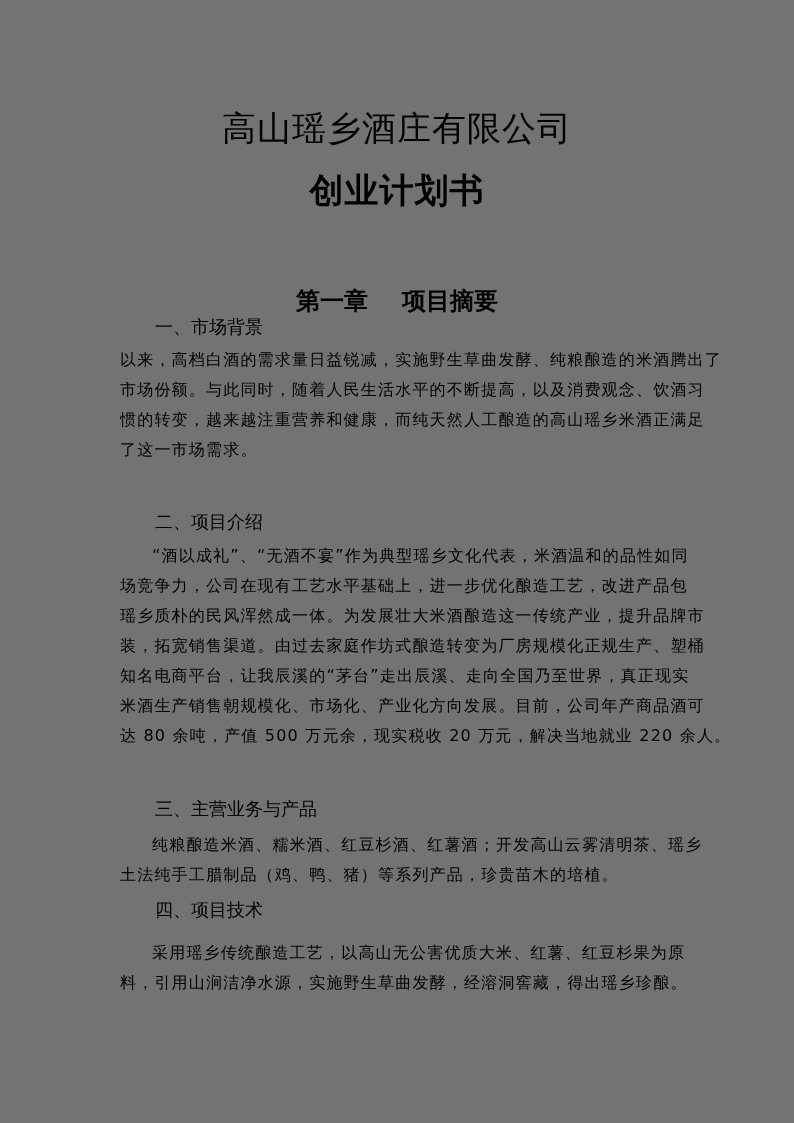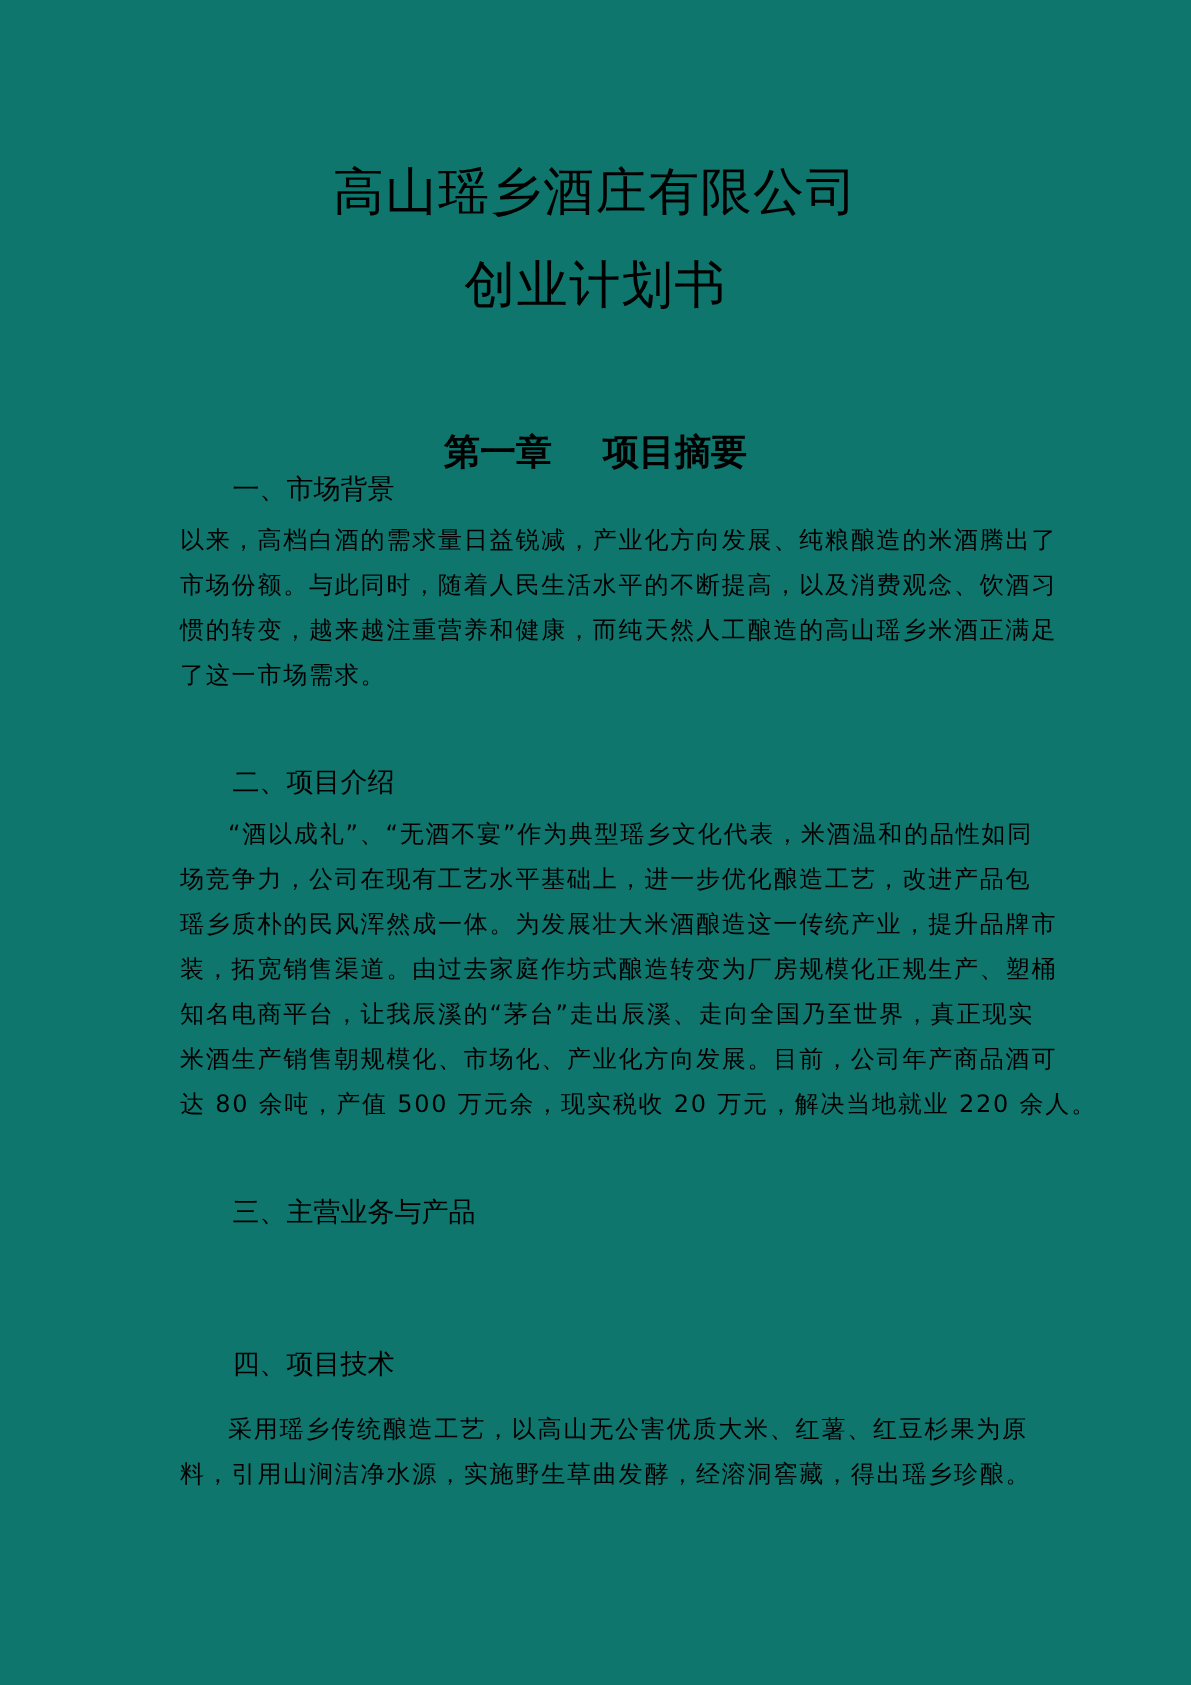--- a/index.html
+++ b/index.html
@@ -12,36 +12,36 @@
       height: 1123px;
       position: relative;
       overflow: hidden;
       color: #000000;
       font-family: "DejaVu Serif", "Liberation Serif", serif;
     }
     .page {
       position: absolute;
       left: 0; top: 0;
       width: 794px; height: 1123px;
-      background: #0f766e;
+      background: #737373;
     }
     .title {
       position: absolute;
       left: 0;
       width: 794px;
       text-align: center;
       font-family: "DejaVu Serif", "Liberation Serif", serif;
       font-size: 34px;
       font-weight: normal;
       letter-spacing: 1px;
       line-height: 40px;
       margin: 0;
     }
     .title.t1 { top: 108px; }
-    .title.t2 { top: 170px; }
+    .title.t2 { top: 170px; font-weight: bold; }
 
     .chapter {
       position: absolute;
       left: 0;
       width: 794px;
       top: 288px;
       text-align: center;
       font-family: "DejaVu Sans", "Liberation Sans", sans-serif;
       font-size: 24px;
       font-weight: bold;
@@ -83,38 +83,42 @@
 
   <h1 class="title t1">高山瑶乡酒庄有限公司</h1>
   <h1 class="title t2">创业计划书</h1>
 
   <h2 class="chapter">
     <span>第一章</span><span class="gap"></span><span>项目摘要</span>
   </h2>
 
   <h3 class="section-heading" style="top:314px;">一、市场背景</h3>
   <div class="para" style="top:345px;">
-    <span class="line">以来，高档白酒的需求量日益锐减，产业化方向发展、纯粮酿造的米酒腾出了</span>
+    <span class="line">以来，高档白酒的需求量日益锐减，实施野生草曲发酵、纯粮酿造的米酒腾出了</span>
     <span class="line">市场份额。与此同时，随着人民生活水平的不断提高，以及消费观念、饮酒习</span>
     <span class="line">惯的转变，越来越注重营养和健康，而纯天然人工酿造的高山瑶乡米酒正满足</span>
     <span class="line">了这一市场需求。</span>
   </div>
 
   <h3 class="section-heading" style="top:509px;">二、项目介绍</h3>
   <div class="para" style="top:541px;">
     <span class="line first">“酒以成礼”、“无酒不宴”作为典型瑶乡文化代表，米酒温和的品性如同</span>
     <span class="line">场竞争力，公司在现有工艺水平基础上，进一步优化酿造工艺，改进产品包</span>
     <span class="line">瑶乡质朴的民风浑然成一体。为发展壮大米酒酿造这一传统产业，提升品牌市</span>
     <span class="line">装，拓宽销售渠道。由过去家庭作坊式酿造转变为厂房规模化正规生产、塑桶</span>
     <span class="line">知名电商平台，让我辰溪的“茅台”走出辰溪、走向全国乃至世界，真正现实</span>
     <span class="line">米酒生产销售朝规模化、市场化、产业化方向发展。目前，公司年产商品酒可</span>
     <span class="line">达 80 余吨，产值 500 万元余，现实税收 20 万元，解决当地就业 220 余人。</span>
   </div>
 
   <h3 class="section-heading" style="top:796px;">三、主营业务与产品</h3>
+  <div class="para" style="top:830px;">
+    <span class="line first">纯粮酿造米酒、糯米酒、红豆杉酒、红薯酒；开发高山云雾清明茶、瑶乡</span>
+    <span class="line">土法纯手工腊制品（鸡、鸭、猪）等系列产品，珍贵苗木的培植。</span>
+  </div>
 
   <h3 class="section-heading" style="top:897px;">四、项目技术</h3>
   <div class="para" style="top:938px;">
     <span class="line first">采用瑶乡传统酿造工艺，以高山无公害优质大米、红薯、红豆杉果为原</span>
     <span class="line">料，引用山涧洁净水源，实施野生草曲发酵，经溶洞窖藏，得出瑶乡珍酿。</span>
   </div>
 
 </div>
 
 </body></html>

